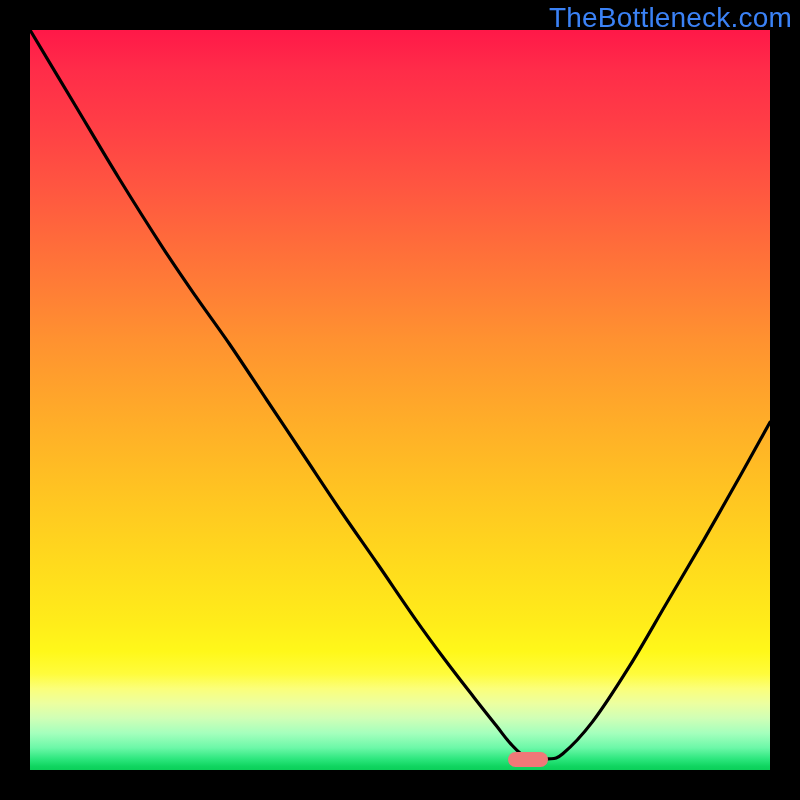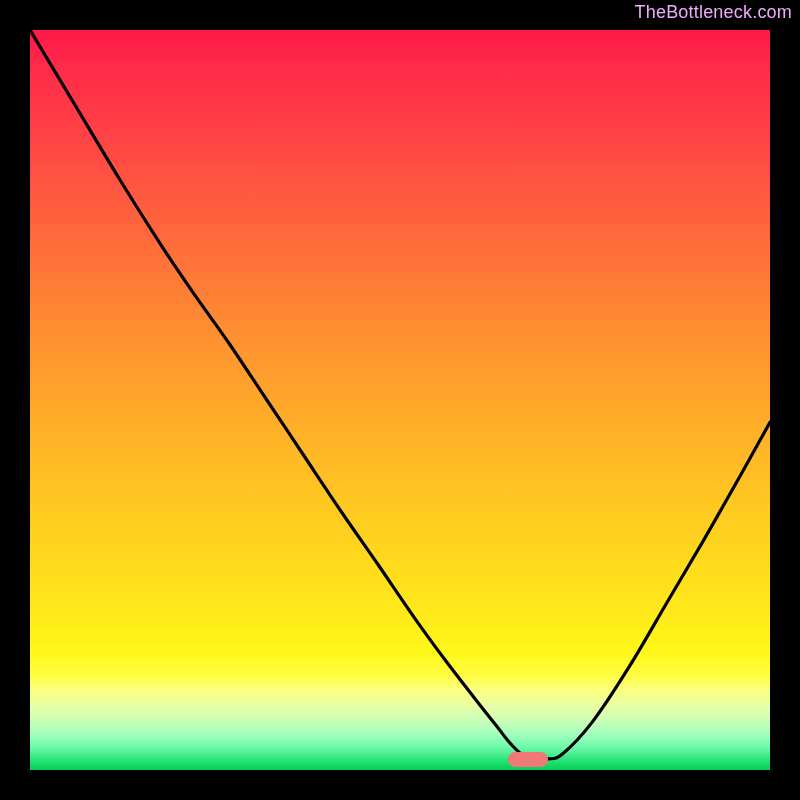--- a/index.html
+++ b/index.html
@@ -62,22 +62,22 @@
     position: absolute;
     inset: 0;
     width: 740px;
     height: 740px;
   }
   .watermark {
     position: absolute;
     top: 2px;
     right: 8px;
     font-family: Arial, Helvetica, sans-serif;
-    font-size: 18px;
-    color: #f0abfc;
+    font-size: 28px;
+    color: #3b82f6;
     letter-spacing: 0.2px;
     user-select: none;
   }
 </style>
 </head>
 <body>
 
 <div class="frame">
 
   <div class="plot">

